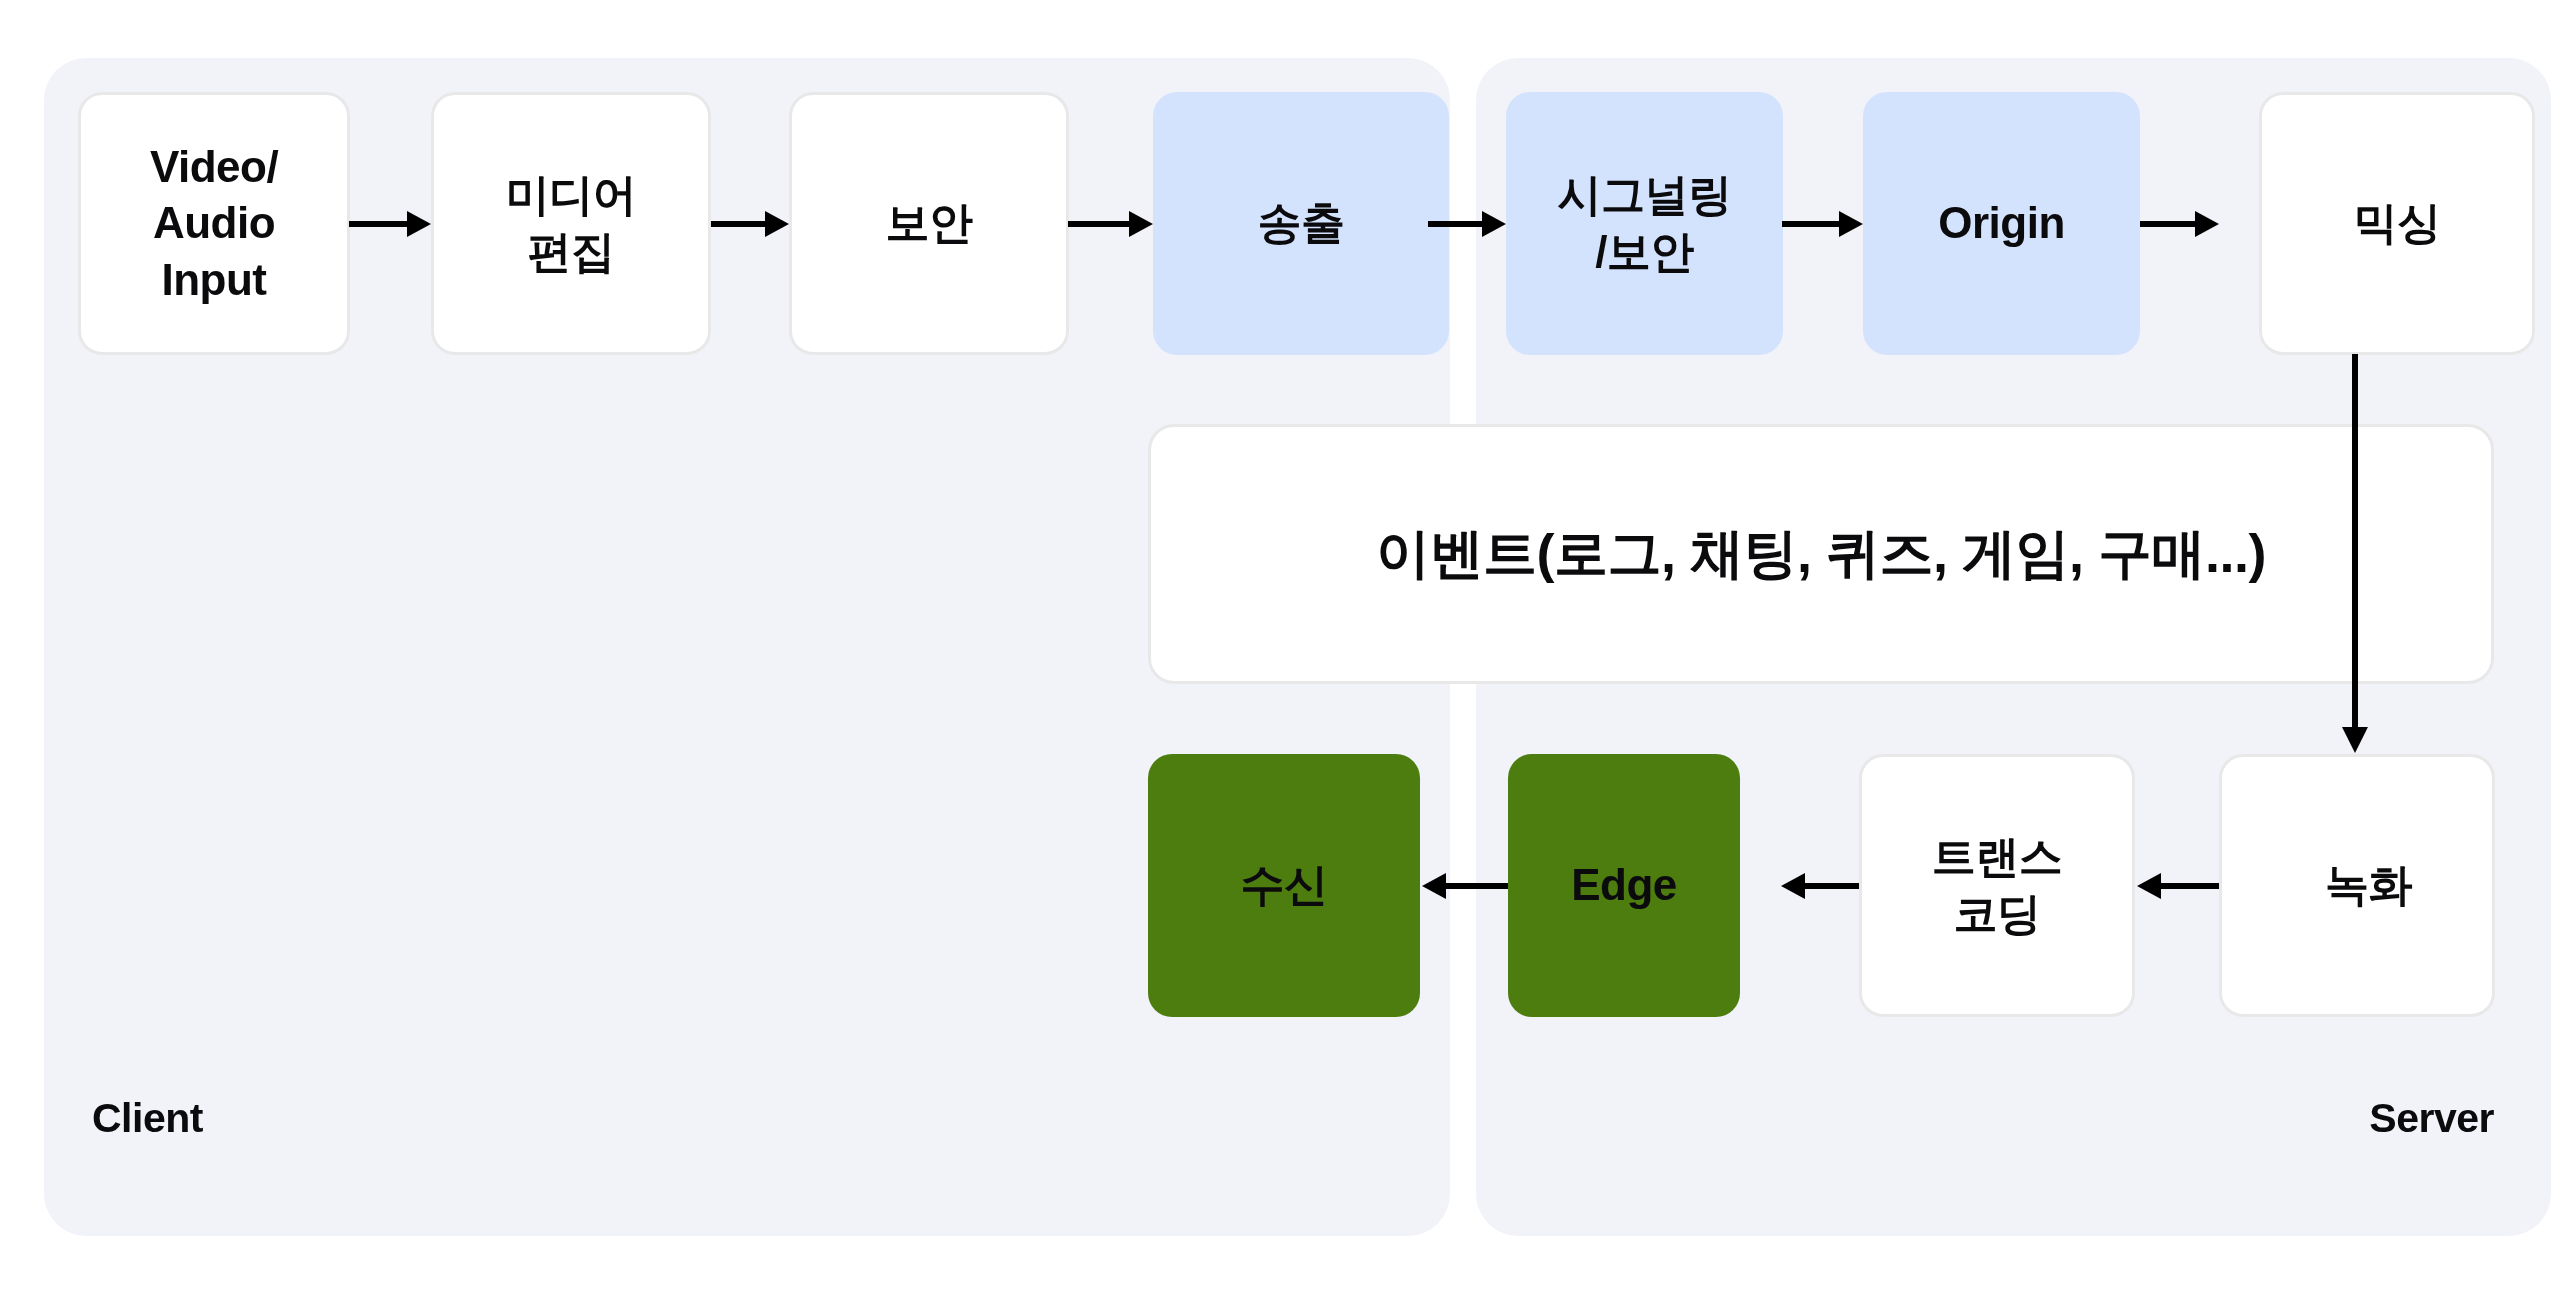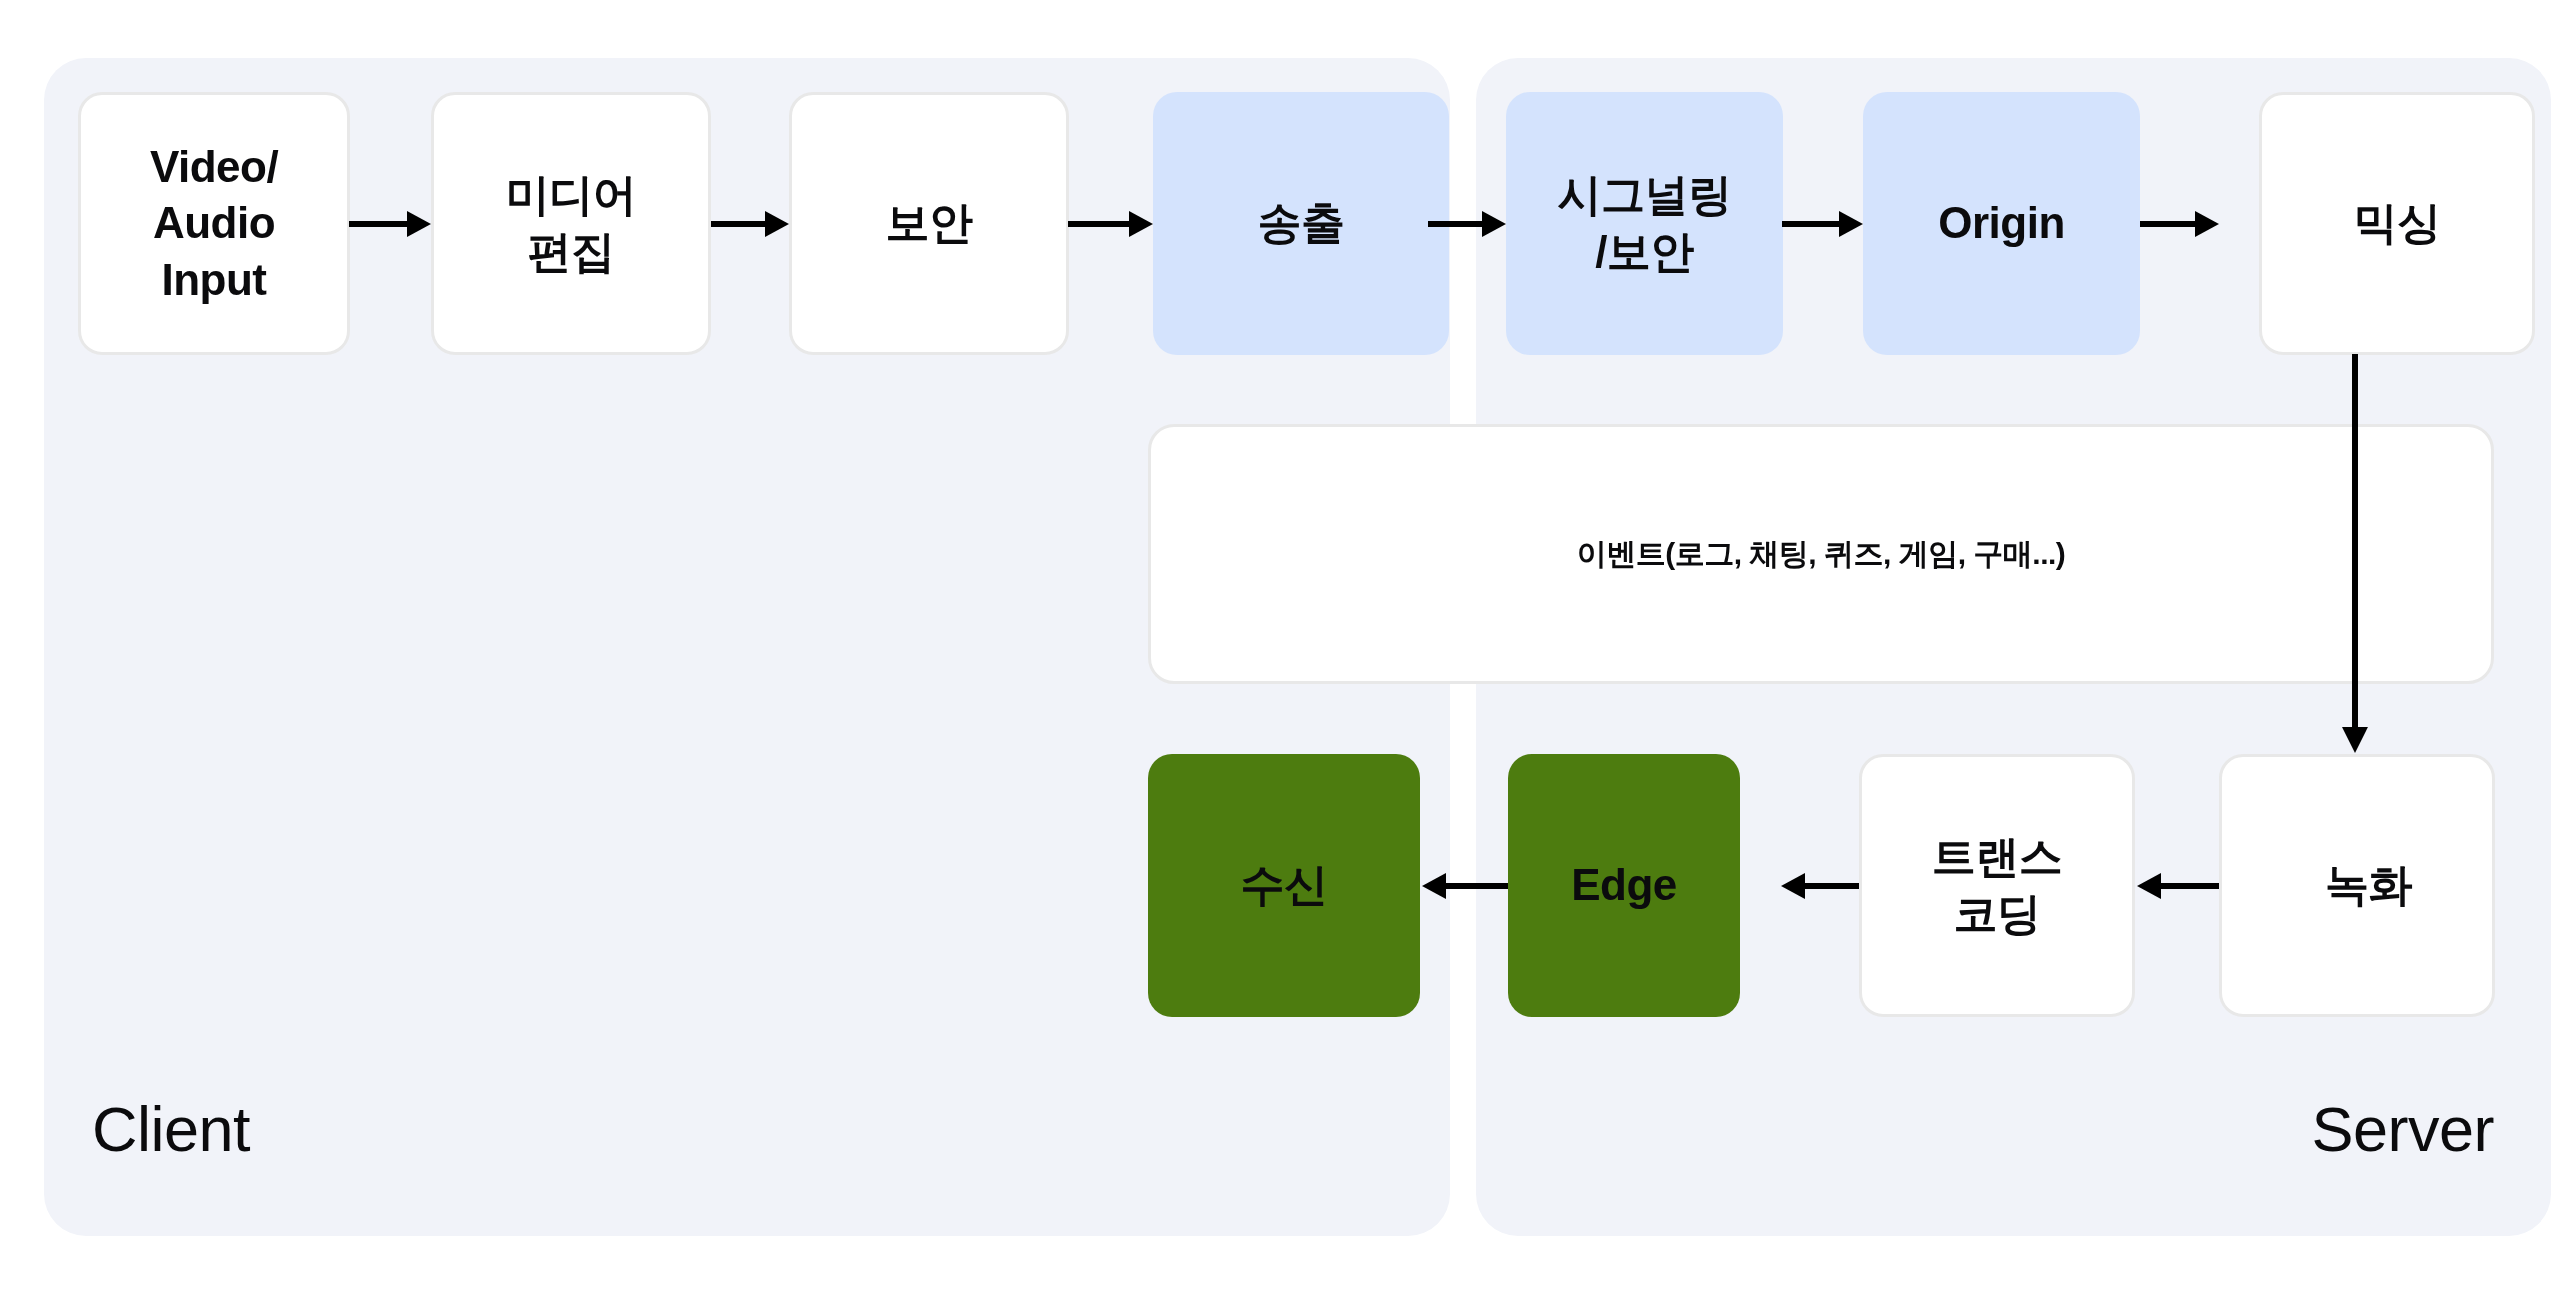--- a/index.html
+++ b/index.html
@@ -23,22 +23,22 @@
 
   
   .panel {
     position: absolute;
     background: #f1f3f9;
     border-radius: 42px;
     box-sizing: border-box;
   }
   .panel-label {
     position: absolute;
-    font-size: 63px;
-    font-weight: 400;
+    font-size: 41px;
+    font-weight: 700;
     color: #0b0b0d;
     letter-spacing: -0.5px;
     white-space: nowrap;
     line-height: 1;
   }
 
   #panel-client { left: 44px;   top: 58px; width: 1406px; height: 1178px; }
   #panel-server { left: 1476px; top: 58px; width: 1075px; height: 1178px; }
 
   #label-client { left: 92px;   top: 1098px; }
@@ -67,21 +67,21 @@
   .node.blue {
     background: #d4e3fd;
     border: none;
   }
   .node.green {
     background: #4d7c0f;
     border: none;
   }
   .node.wide {
     border-radius: 26px;
-    font-size: 30px;
+    font-size: 54px;
   }
 
   
   #node-input     { left: 78px;   top: 92px; width: 272px; height: 263px; }
   #node-edit      { left: 431px;  top: 92px; width: 280px; height: 263px; }
   #node-security  { left: 789px;  top: 92px; width: 280px; height: 263px; }
   #node-broadcast { left: 1153px; top: 92px; width: 296px; height: 263px; }
   #node-signaling { left: 1506px; top: 92px; width: 277px; height: 263px; }
   #node-origin    { left: 1863px; top: 92px; width: 277px; height: 263px; }
   #node-mixing    { left: 2219px; top: 92px; width: 276px; height: 263px; margin-left: 40px; }

